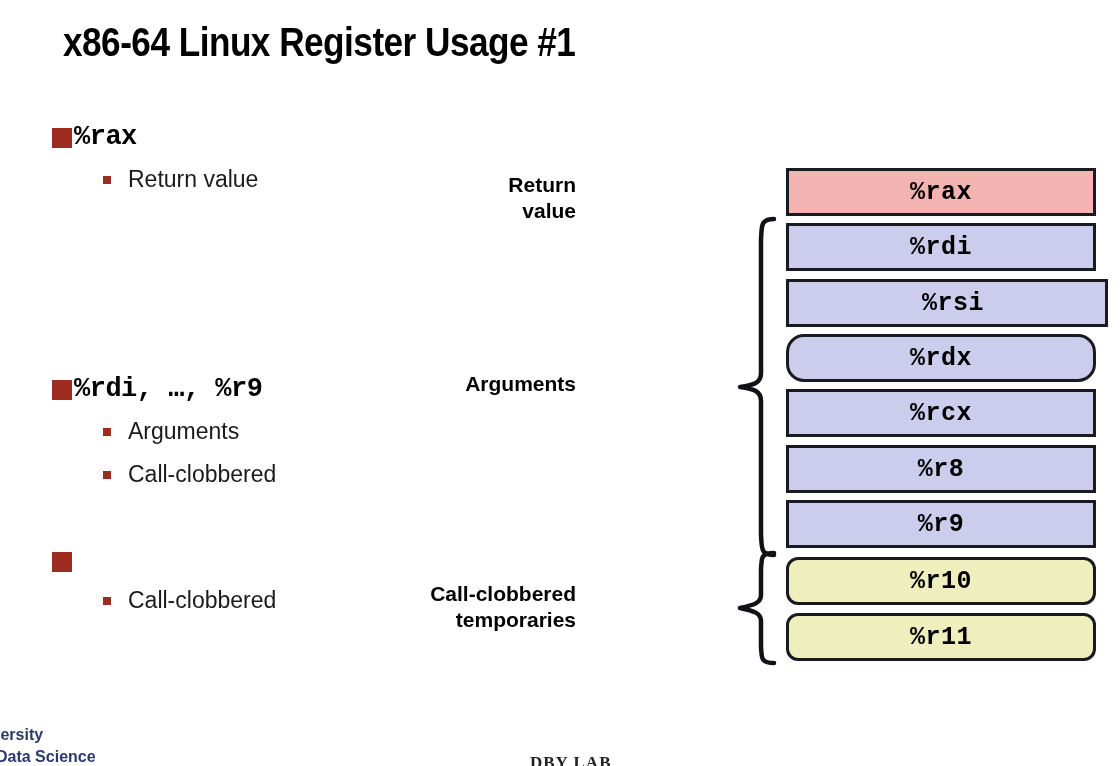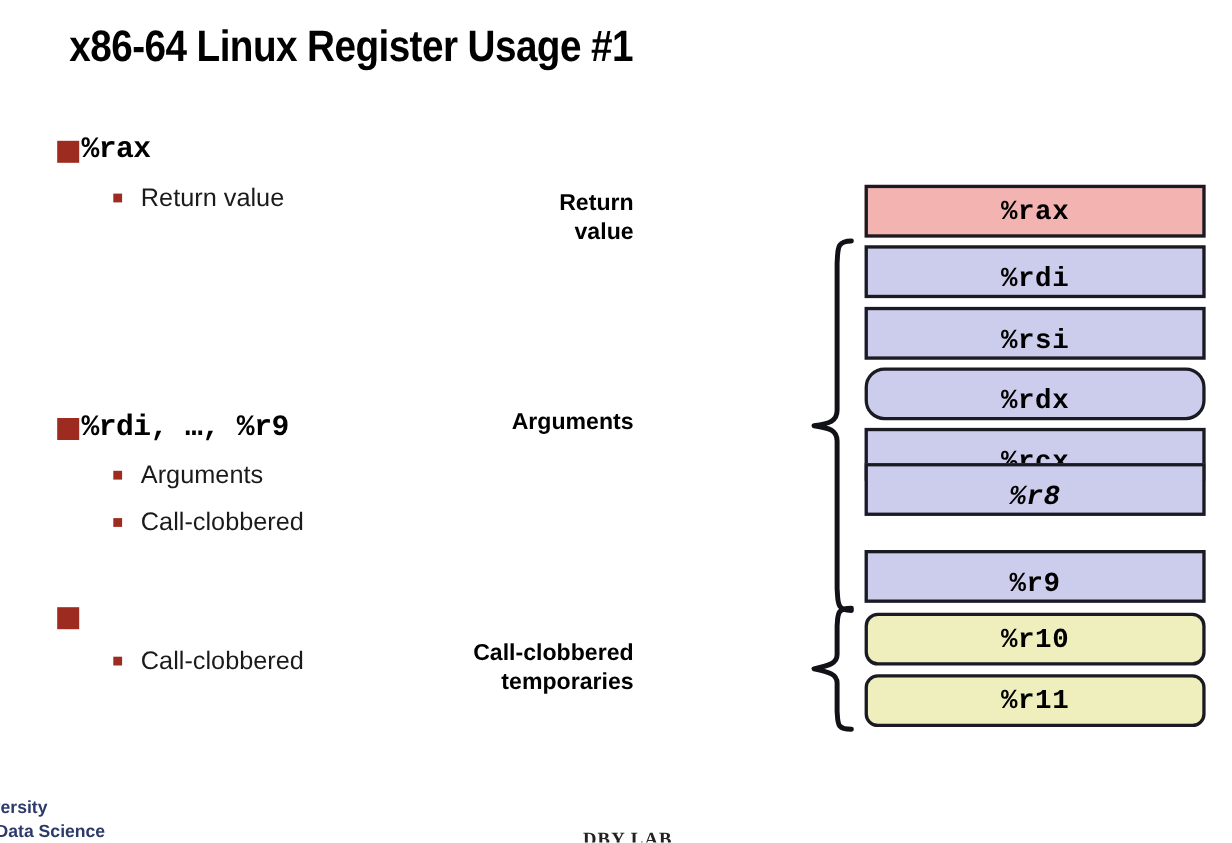--- a/index.html
+++ b/index.html
@@ -99,21 +99,21 @@
     justify-content: center;
   }
   .reg-label {
     font-family: "Liberation Mono", "DejaVu Sans Mono", monospace;
     font-weight: bold;
     font-size: 25px;
     letter-spacing: 0.5px;
     color: #000000;
   }
   .c-ret  { background: #f2b3b1; }
-  .c-arg  { background: #ccccec; align-items: flex-end; }
+  .c-arg  { background: #ccccec; }
   .c-tmp  { background: #efefbe; border-radius: 12px; }
 
   
   .grp-label {
     position: absolute;
     font-weight: bold;
     font-size: 21px;
     line-height: 1.22;
     text-align: right;
     color: #000000;
@@ -206,30 +206,30 @@
   <div class="grp-label lbl-args">Arguments</div>
   <div class="grp-label lbl-temps">Call-clobbered
 temporaries</div>
 
   <div class="reg-box c-ret" style="top:145px;">
     <span class="reg-label">%rax</span>
   </div>
   <div class="reg-box c-arg" style="top:200px;">
     <span class="reg-label">%rdi</span>
   </div>
-  <div class="reg-box c-arg" style="top:256px;">
+  <div class="reg-box c-arg" style="top:256px;padding-left:12px;">
     <span class="reg-label">%rsi</span>
   </div>
   <div class="reg-box c-arg" style="top:311px;border-radius:18px;">
     <span class="reg-label">%rdx</span>
   </div>
   <div class="reg-box c-arg" style="top:366px;">
     <span class="reg-label">%rcx</span>
   </div>
-  <div class="reg-box c-arg" style="top:398px;font-style:italic;">
+  <div class="reg-box c-arg" style="top:422px;">
     <span class="reg-label">%r8</span>
   </div>
   <div class="reg-box c-arg" style="top:477px;">
     <span class="reg-label">%r9</span>
   </div>
   <div class="reg-box c-tmp" style="top:534px;">
     <span class="reg-label">%r10</span>
   </div>
   <div class="reg-box c-tmp" style="top:590px;">
     <span class="reg-label">%r11</span>

